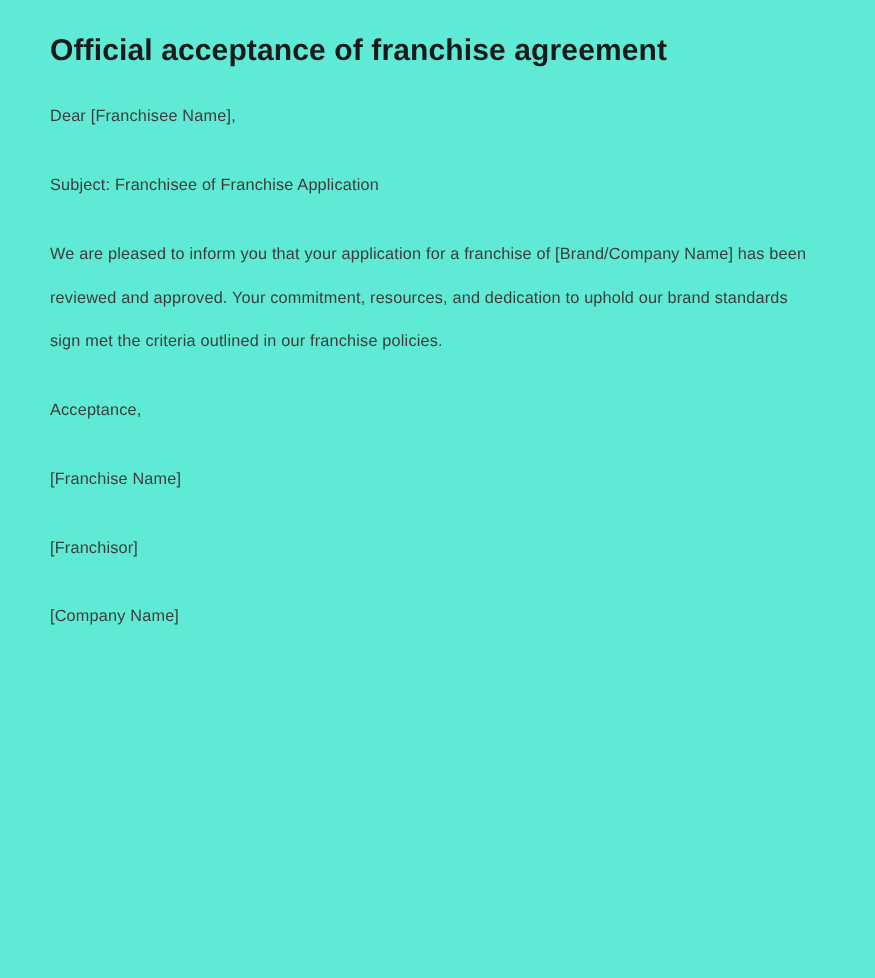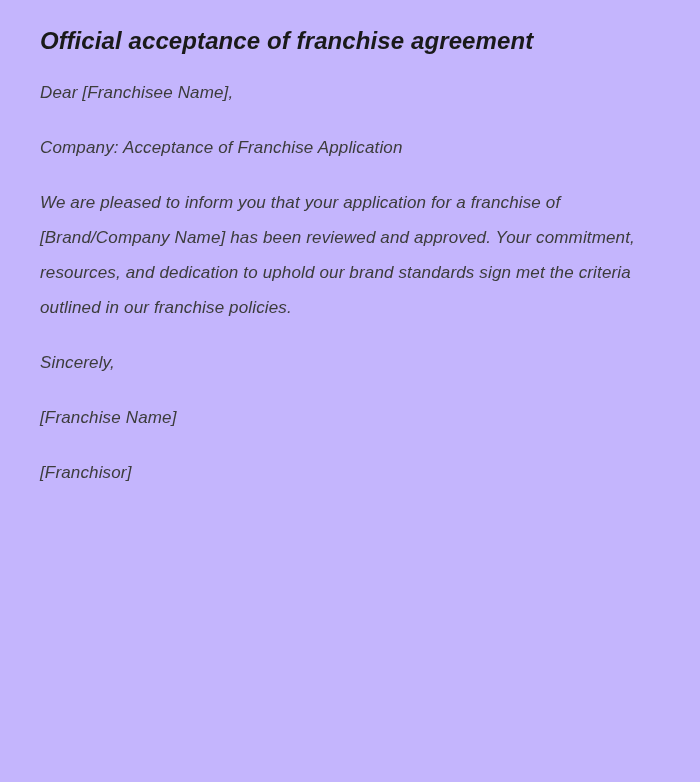--- a/index.html
+++ b/index.html
@@ -4,54 +4,54 @@
 <style>
   * { margin: 0; padding: 0; box-sizing: border-box; }
   html, body {
     width: 700px;
     background: #ffffff;
     font-family: "Liberation Sans", "DejaVu Sans", sans-serif;
   }
   .page {
     width: 700px;
     height: 782px;
-    background: #c4b5fd;
+    background: #5eead4;
     padding: 26px 54px 40px 40px;
     overflow: hidden;
-    font-style: italic;
   }
   h1.doc-title {
     font-size: 24px;
     line-height: 30px;
     font-weight: 700;
     color: #1a1a1a;
     letter-spacing: 0.1px;
     margin: 0 0 19px 0;
   }
   p.doc-text {
-    font-size: 17px;
+    font-size: 13px;
     line-height: 35px;
     color: #3c3c3c;
     margin: 3px 0 20px 0;
     letter-spacing: 0.15px;
   }
   p.doc-text:last-child { margin-bottom: 0; }
 </style>
 </head>
 <body>
 
 <div class="page">
   <h1 class="doc-title">Official acceptance of franchise agreement</h1>
 
   <p class="doc-text">Dear [Franchisee Name],</p>
 
-  <p class="doc-text">Company: Acceptance of Franchise Application</p>
+  <p class="doc-text">Subject: Franchisee of Franchise Application</p>
 
   <p class="doc-text">We are pleased to inform you that your application for a franchise of [Brand/Company Name] has been reviewed and approved. Your commitment, resources, and dedication to uphold our brand standards sign met the criteria outlined in our franchise policies.</p>
 
 
-  <p class="doc-text">Sincerely,</p>
+  <p class="doc-text">Acceptance,</p>
 
   <p class="doc-text">[Franchise Name]</p>
 
   <p class="doc-text">[Franchisor]</p>
 
+  <p class="doc-text">[Company Name]</p>
 </div>
 
 </body></html>

